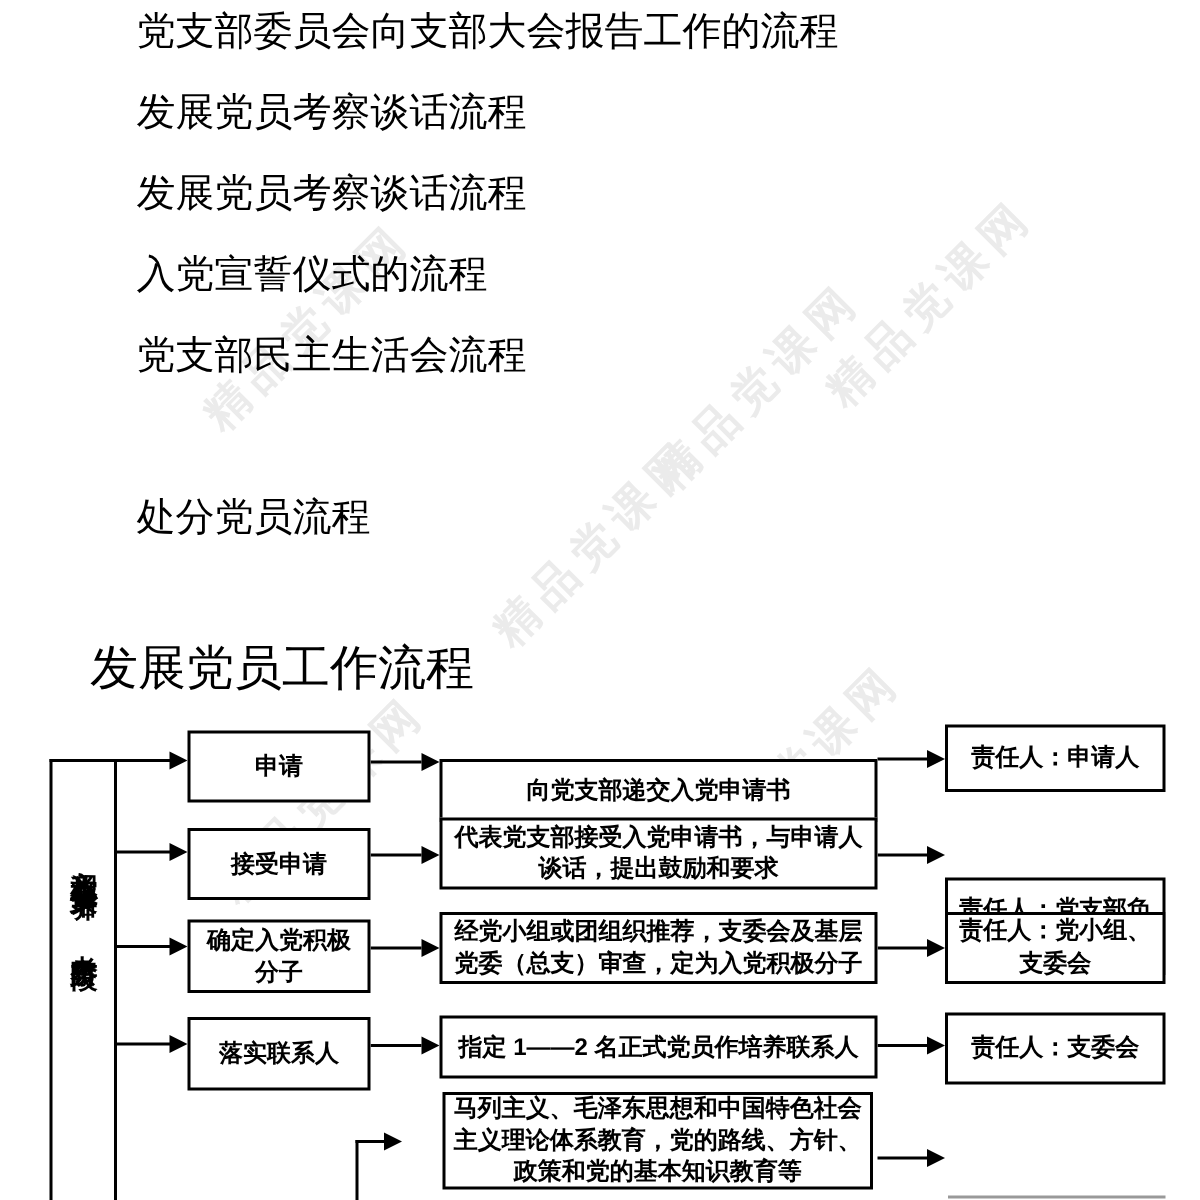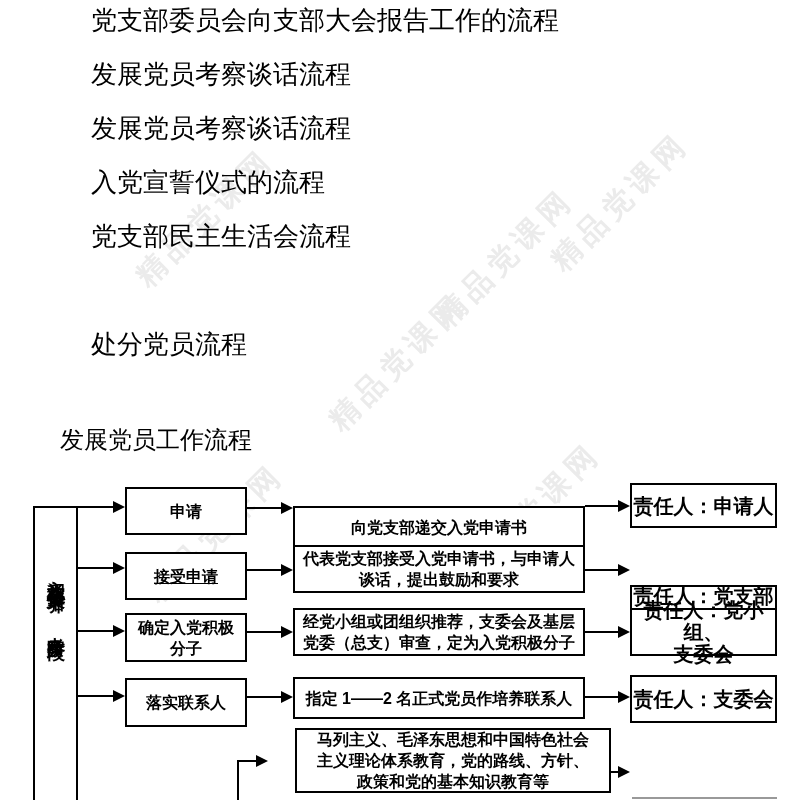--- a/index.html
+++ b/index.html
@@ -8,30 +8,30 @@
     font-family:"Liberation Sans", sans-serif;color:#000;
   }
   
   .wm{
     position:absolute;z-index:0;font-size:30px;letter-spacing:6px;font-weight:bold;
     transform:translate(-50%,-50%) rotate(-45deg);white-space:nowrap;user-select:none;
   }
   
   .toc-item{position:absolute;left:44px;font-size:26px;line-height:27px;z-index:1;white-space:nowrap;margin-left:47px;}
   
-  .sec-title{position:absolute;left:60px;top:424px;font-size:24px;z-index:1;white-space:nowrap;}
+  .sec-title{position:absolute;left:60px;top:424px;font-size:32px;z-index:1;white-space:nowrap;}
   
   .fc-box{
     position:absolute;border:2px solid #000;background:#fff;z-index:2;
     display:flex;align-items:center;justify-content:center;text-align:center;
     font-weight:bold;white-space:pre-line;box-sizing:border-box;
   }
   .step-box{left:125px;width:122px;font-size:16px;line-height:21px;}
   .action-box{left:293px;width:292px;font-size:16px;line-height:21px;}
-  .owner-box{left:630px;width:147px;font-size:20px;line-height:22px;}
+  .owner-box{left:630px;width:147px;font-size:16px;line-height:22px;}
   .stage-box{
     left:33px;top:506px;width:45px;height:294px;
     border:2px solid #000;border-bottom:none;background:#fff;position:absolute;z-index:2;box-sizing:border-box;
   }
   .stage-label{
     writing-mode:vertical-rl;text-orientation:upright;
     position:absolute;left:50%;transform:translateX(-50%);top:58px;
     font-size:18px;font-weight:bold;letter-spacing:2px;line-height:41px;white-space:pre;
   }
   
@@ -62,32 +62,32 @@
   <div class="toc-item" style="top:223px;">党支部民主生活会流程</div>
   <div class="toc-item" style="top:331px;">处分党员流程</div>
 
   <div class="sec-title">发展党员工作流程</div>
 
   <div class="stage-box">
     <div class="stage-label">入党积极分子培养、　考察阶段</div>
   </div>
 
   <div class="fc-box step-box" style="top:487px;height:48px;">申请</div>
-  <div class="fc-box step-box" style="top:552px;height:48px;text-decoration:underline;">接受申请</div>
+  <div class="fc-box step-box" style="top:552px;height:48px;">接受申请</div>
   <div class="fc-box step-box" style="top:613px;height:49px;">确定入党积极
 分子</div>
   <div class="fc-box step-box" style="top:678px;height:49px;">落实联系人</div>
 
   <div class="fc-box action-box" style="top:506px;height:42px;">向党支部递交入党申请书</div>
   <div class="fc-box action-box" style="top:545px;height:48px;">代表党支部接受入党申请书，与申请人
 谈话，提出鼓励和要求</div>
   <div class="fc-box action-box" style="top:608px;height:48px;">经党小组或团组织推荐，支委会及基层
 党委（总支）审查，定为入党积极分子</div>
   <div class="fc-box action-box" style="top:677px;height:42px;">指定 1——2 名正式党员作培养联系人</div>
-  <div class="fc-box action-box" style="left:295px;top:728px;height:65px;width:316px;">马列主义、毛泽东思想和中国特色社会
+  <div class="fc-box action-box" style="left:295px;top:728px;height:65px;width:287px;">马列主义、毛泽东思想和中国特色社会
 主义理论体系教育，党的路线、方针、
 政策和党的基本知识教育等</div>
 
   <div class="fc-box owner-box" style="top:483px;height:45px;">责任人：申请人</div>
   <div class="fc-box owner-box" style="top:545px;height:65px;margin-top:40px;">责任人：党支部负
 责人</div>
   <div class="fc-box owner-box" style="top:608px;height:48px;">责任人：党小组、
 支委会</div>
   <div class="fc-box owner-box" style="top:675px;height:48px;">责任人：支委会</div>
 

